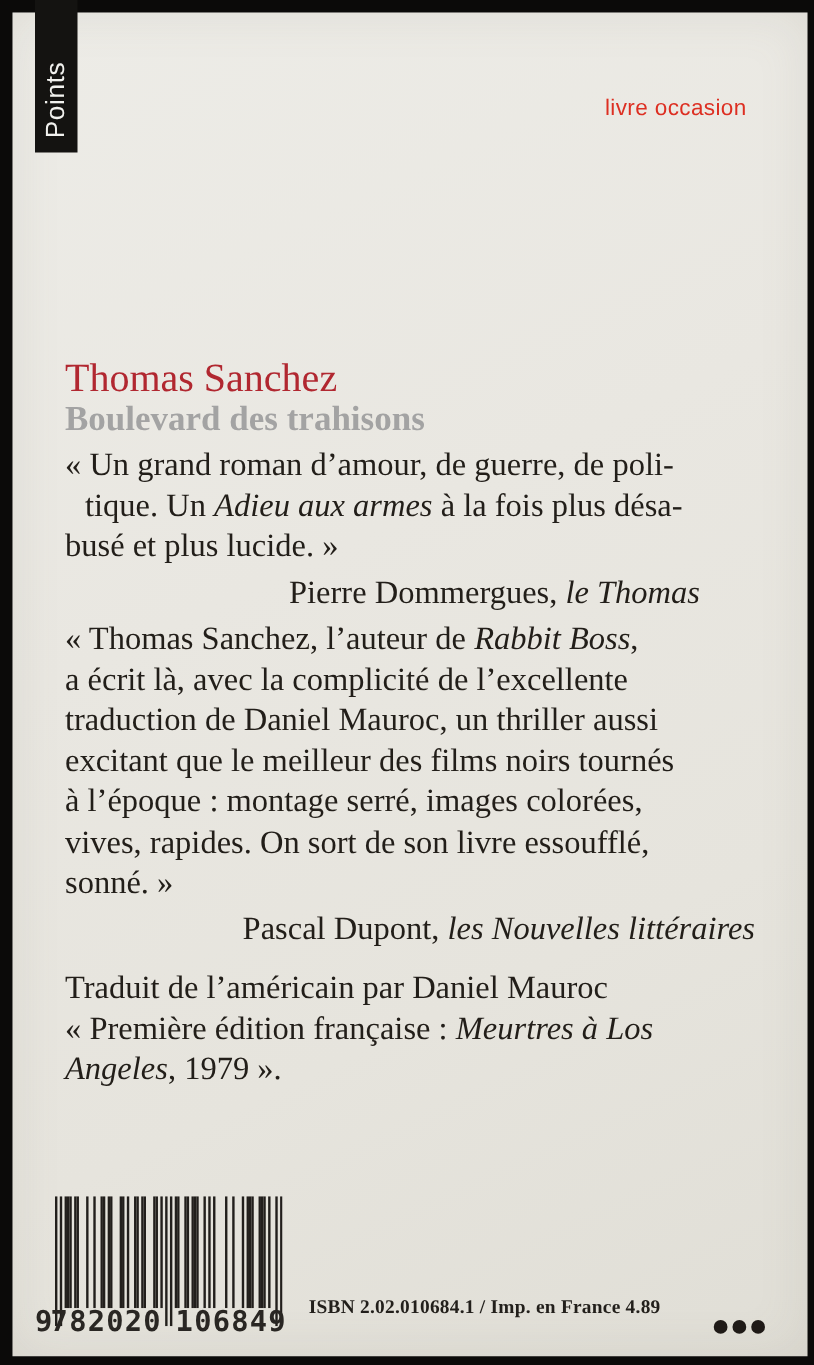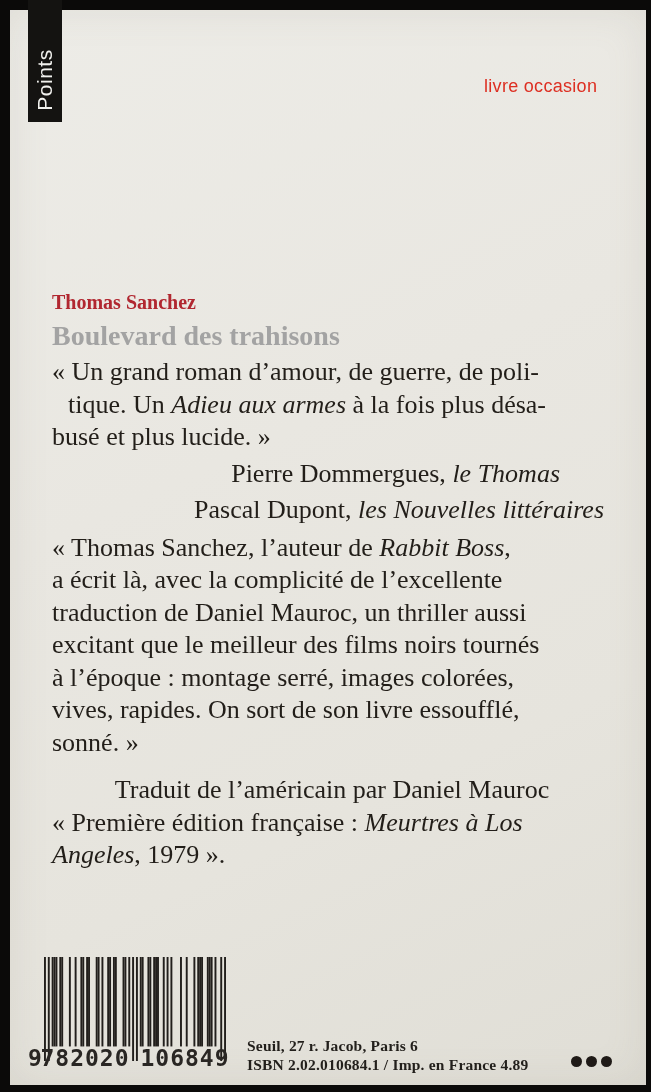--- a/index.html
+++ b/index.html
@@ -27,28 +27,28 @@
   .stamp{
     position:absolute;left:484px;top:76px;
     font-family:"Liberation Sans", sans-serif;
     font-size:18px;color:#dd2f22;letter-spacing:0.3px;
   }
   .text-col{
     position:absolute;left:52px;top:286px;width:560px;
     color:#221e19;
   }
   .author{
-    font-weight:bold;font-size:20px;line-height:33px;color:#b12730;
+    font-weight:normal;font-size:32px;line-height:33px;color:#b12730;
   }
   .title{
     font-weight:bold;font-size:28px;line-height:33px;color:#a3a3a3;
   }
   .block{margin-top:4px;}
   .block.q2{margin-top:5px;}
-  .block.translator{margin-top:15px;text-align:center;}
+  .block.translator{margin-top:15px;}
   .block.edition{margin-top:0;}
   .tline{
     font-size:26px;line-height:32.5px;white-space:nowrap;
   }
   .tline.right{text-align:right;}
   .tline .it{font-style:italic;}
   .q1attr .tline{padding-right:52px;}
   .q2attr .tline{padding-right:8px;}
   .barcode{
     position:absolute;left:28px;top:957px;width:205px;height:112px;
@@ -87,31 +87,31 @@
   <div class="author" style="color: rgb(177, 39, 48);">Thomas Sanchez</div>
   <div class="title">Boulevard des trahisons</div>
   <div class="block q1">
       <div class="tline justify" style="word-spacing: 0px;"><span>« Un grand roman d’amour, de guerre, de poli-</span></div>
       <div class="tline justify" style="word-spacing: 0px; margin-left: 16px;"><span>tique. Un </span><span class="it">Adieu aux armes</span><span> à la fois plus désa-</span></div>
       <div class="tline left"><span>busé et plus lucide. »</span></div>
     </div>
   <div class="block q1attr">
       <div class="tline right"><span>Pierre Dommergues, </span><span class="it">le Thomas</span></div>
     </div>
-  <div class="block q2attr">
-      <div class="tline right"><span>Pascal Dupont, </span><span class="it">les Nouvelles littéraires</span></div>
-    </div>
   <div class="block q2">
       <div class="tline justify" style="word-spacing: 0px;"><span>« Thomas Sanchez, l’auteur de </span><span class="it">Rabbit Boss</span><span>,</span></div>
       <div class="tline justify" style="word-spacing: 0px;"><span>a écrit là, avec la complicité de l’excellente</span></div>
       <div class="tline justify" style="word-spacing: 0px;"><span>traduction de Daniel Mauroc, un thriller aussi</span></div>
       <div class="tline justify" style="word-spacing: 0px;"><span>excitant que le meilleur des films noirs tournés</span></div>
       <div class="tline justify" style="word-spacing: 0px;"><span>à l’époque : montage serré, images colorées,</span></div>
       <div class="tline justify" style="word-spacing: 0px;"><span>vives, rapides. On sort de son livre essoufflé,</span></div>
       <div class="tline left"><span>sonné. »</span></div>
+    </div>
+  <div class="block q2attr">
+      <div class="tline right"><span>Pascal Dupont, </span><span class="it">les Nouvelles littéraires</span></div>
     </div>
   <div class="block translator">
       <div class="tline left"><span>Traduit de l’américain par Daniel Mauroc</span></div>
     </div>
   <div class="block edition">
       <div class="tline justify" style="word-spacing: 0px;"><span>« Première édition française : </span><span class="it">Meurtres à Los</span></div>
       <div class="tline left"><span class="it">Angeles</span><span>, 1979 ».</span></div>
     </div>
 </div>
 
@@ -164,21 +164,20 @@
       <rect x="89" y="0" width="1" height="86" fill="#221f1c"></rect>
       <rect x="92" y="0" width="1" height="100" fill="#221f1c"></rect>
       <rect x="94" y="0" width="1" height="100" fill="#221f1c"></rect>
     </svg>
   <span class="bc-digit bc-nine">9</span>
   <span class="bc-digit bc-g1">782020</span>
   <span class="bc-digit bc-g2">106849</span>
 </div>
 
 <div class="footer-imprint">
-  <div>Seuil, 27 r. Jacob, Paris 6</div>
   <div>ISBN 2.02.010684.1 / Imp. en France 4.89</div>
 </div>
 
 <div class="series-dots">
   <span class="dot" style="background-color: rgb(31, 26, 23);"></span>
   <span class="dot" style="background-color: rgb(31, 26, 23);"></span>
   <span class="dot" style="background-color: rgb(31, 26, 23);"></span>
 </div>
 
 </body></html>

